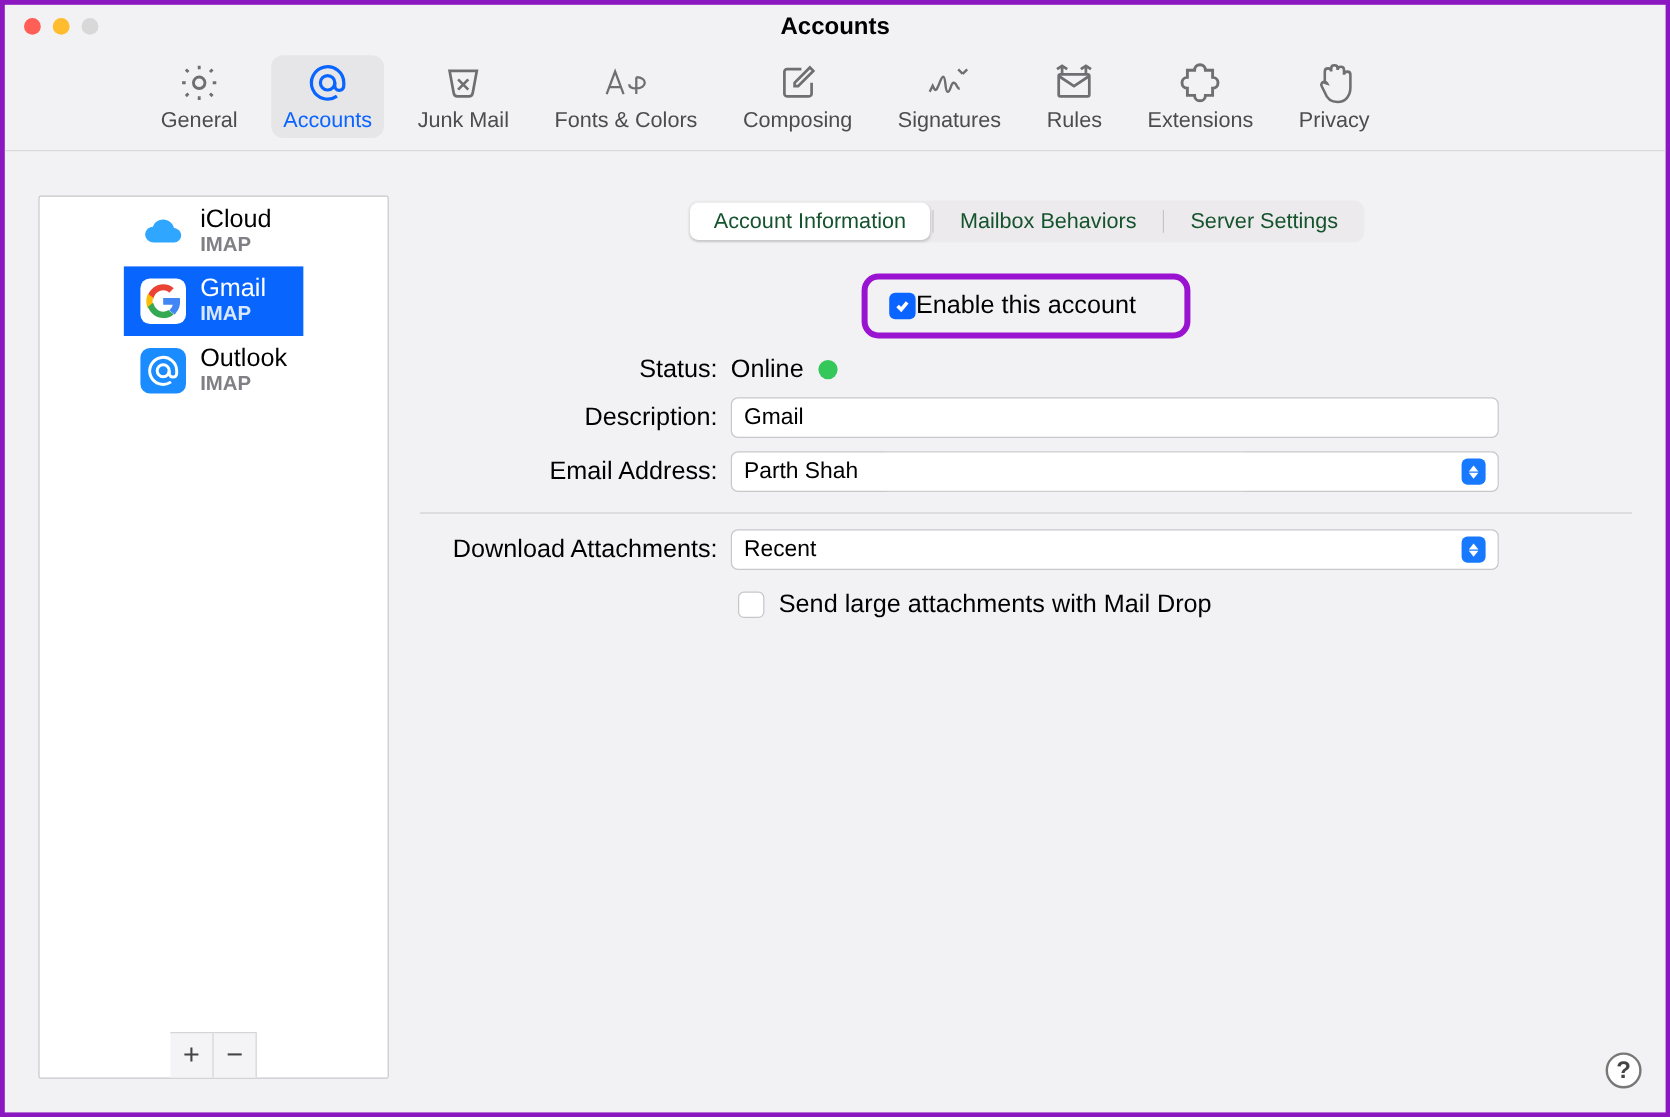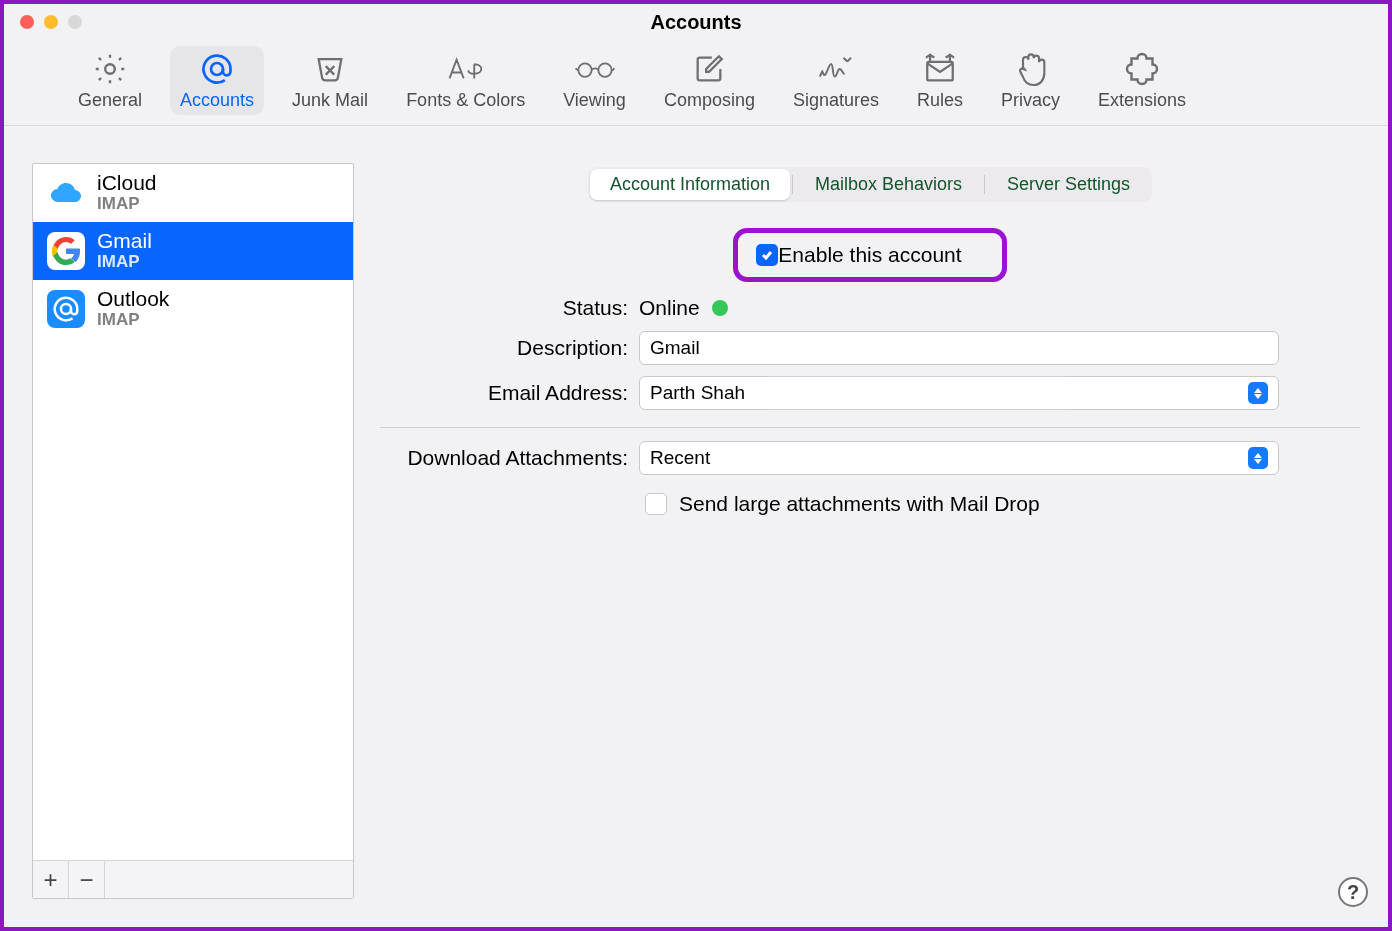--- a/index.html
+++ b/index.html
@@ -18,42 +18,42 @@
     position:relative;
   }
   .traffic { display:flex; gap:10px; padding-left:16px; }
   .light { width:14px; height:14px; border-radius:50%; }
   .red{background:#ff5f57;} .yellow{background:#febc2e;} .grey{background:#d8d8d8;}
   .win-title {
     position:absolute; left:0; right:0; text-align:center;
     font-weight:700; font-size:20px;
   }
   .toolbar {
-    display:flex; gap:18px; padding:6px 40px 10px 64px;
+    display:flex; gap:18px; padding:6px 40px 10px 120px;
     border-bottom:1px solid #d9d9dc;
   }
   .tool-btn {
     display:flex; flex-direction:column; align-items:center;
     justify-content:flex-end; gap:4px;
     padding:6px 10px 4px; border-radius:10px;
     color:#6e6e73; cursor:pointer;
   }
   .tool-btn.active { background:#e6e6e8; color:#0a64ff; }
   .tool-btn .ic { width:40px; height:34px; display:flex; align-items:center; justify-content:center;}
   .tool-btn svg { stroke:#6e6e73; }
   .tool-btn.active svg { stroke:#0a64ff; fill:none;}
   .tool-label { font-size:18px; color:#4c4c50; }
   .tool-btn.active .tool-label{color:#0a64ff;}
   .content {
     position:absolute; top:135px; bottom:4px; left:4px; right:4px;
     display:flex; padding:24px 24px 24px 24px; gap:26px;
   }
   .sidebar {
-    width:322px; display:flex; flex-direction:column;
-    border:1px solid #c8c8cc; border-radius:2px; background:#fff;
+    width:292px; display:flex; flex-direction:column;
+    border:1px solid #c8c8cc; border-radius:2px; background:#fff;align-items:center;
   }
   .acct-list { flex:1; overflow:auto; }
   .acct {
     display:flex; align-items:center; gap:12px;
     padding:8px 14px; cursor:pointer;
   }
   .acct.selected { background:#0866ff; color:#fff; }
   .acct .ic { width:38px; height:38px; border-radius:8px; display:flex;align-items:center;justify-content:center; background:#fff;}
   .acct.selected .ic{background:#fff;}
   .acct .nm { font-size:21px; font-weight:500; line-height:1.05;}
@@ -153,30 +153,20 @@
   <div class="tool-btn">
     <div class="ic">
         <svg width="44" height="34" viewBox="0 0 34 24" fill="none" stroke-width="1.6">
           <path d="M3 20 9 4l6 16M5 15h8M24 20V8M24 8c4 0 6 2 6 4s-2 4-6 4 0 0 0 0c-3 0-5-1-5-3"></path>
         </svg>
       </div>
     <div class="tool-label">Fonts &amp; Colors</div>
   </div>
   <div class="tool-btn">
     <div class="ic">
-        <svg width="46" height="30" viewBox="0 0 36 20" fill="none" stroke-width="1.6">
-          <circle cx="9" cy="11" r="6"></circle>
-          <circle cx="27" cy="11" r="6"></circle>
-          <path d="M15 11c1-2 5-2 6 0M3 11c-.8 0-2-.5-2-2M33 11c.8 0 2-.5 2-2"></path>
-        </svg>
-      </div>
-    <div class="tool-label">Viewing</div>
-  </div>
-  <div class="tool-btn">
-    <div class="ic">
         <svg width="34" height="34" viewBox="0 0 24 24" fill="none" stroke-width="1.6">
           <path d="M4 5.5c0-.8.7-1.5 1.5-1.5H14M20 12v6.5c0 .8-.7 1.5-1.5 1.5h-13C4.7 20 4 19.3 4 18.5v-13"></path>
           <path d="m12 14 9-9-2-2-9 9v2h2Z"></path>
         </svg>
       </div>
     <div class="tool-label">Composing</div>
   </div>
   <div class="tool-btn">
     <div class="ic">
         <svg width="44" height="34" viewBox="0 0 32 24" fill="none" stroke-width="1.6">
@@ -189,33 +179,33 @@
     <div class="ic">
         <svg width="36" height="34" viewBox="0 0 24 24" fill="none" stroke-width="1.6">
           <rect x="3" y="7" width="18" height="13" rx="1"></rect>
           <path d="m3 8 9 6 9-6M16 4l3-2 3 2M19 2v5M8 4 5 2 2 4M5 2v5"></path>
         </svg>
       </div>
     <div class="tool-label">Rules</div>
   </div>
   <div class="tool-btn">
     <div class="ic">
+        <svg width="36" height="36" viewBox="0 0 24 24" fill="none" stroke-width="1.6">
+          <path d="M5 9V5h4c0-1.5 1-3 3-3s3 1.5 3 3h4v4c1.5 0 3 1 3 3s-1.5 3-3 3v4h-4c0 1.5-1 3-3 3s-3-1.5-3-3H5v-4c-1.5 0-3-1-3-3s1.5-3 3-3Z"></path>
+        </svg>
+      </div>
+    <div class="tool-label">Extensions</div>
+  </div>
+  <div class="tool-btn">
+    <div class="ic">
         <svg width="32" height="36" viewBox="0 0 24 26" fill="none" stroke-width="1.6">
           <path d="M6 13V6c0-1 .7-2 2-2s2 1 2 2V4c0-1 .7-2 2-2s2 1 2 2v1c0-1 .7-2 2-2s2 1 2 2v3c0-1 .7-2 2-2s2 1 2 2v8c0 5-3 9-8 9s-7-3-8-6l-2-4c-.5-1 0-2 1-2.5s2 0 2.5 1Z"></path>
         </svg>
       </div>
     <div class="tool-label">Privacy</div>
-  </div>
-  <div class="tool-btn">
-    <div class="ic">
-        <svg width="36" height="36" viewBox="0 0 24 24" fill="none" stroke-width="1.6">
-          <path d="M5 9V5h4c0-1.5 1-3 3-3s3 1.5 3 3h4v4c1.5 0 3 1 3 3s-1.5 3-3 3v4h-4c0 1.5-1 3-3 3s-3-1.5-3-3H5v-4c-1.5 0-3-1-3-3s1.5-3 3-3Z"></path>
-        </svg>
-      </div>
-    <div class="tool-label">Extensions</div>
   </div>
 </div>
 
 <div class="content">
   <div class="sidebar">
     <div class="acct-list">
       <div class="acct">
         <div class="ic">
             <svg width="34" height="24" viewBox="0 0 34 24">
               <path fill="#2fa6ff" d="M26 21H9c-4 0-7-3-7-6.5S5 8 8.5 8C9.5 4.5 13 2 17 2c4.5 0 8 3 9 7 3 .3 6 2.7 6 6 0 3.3-2.7 6-6 6Z"></path>

